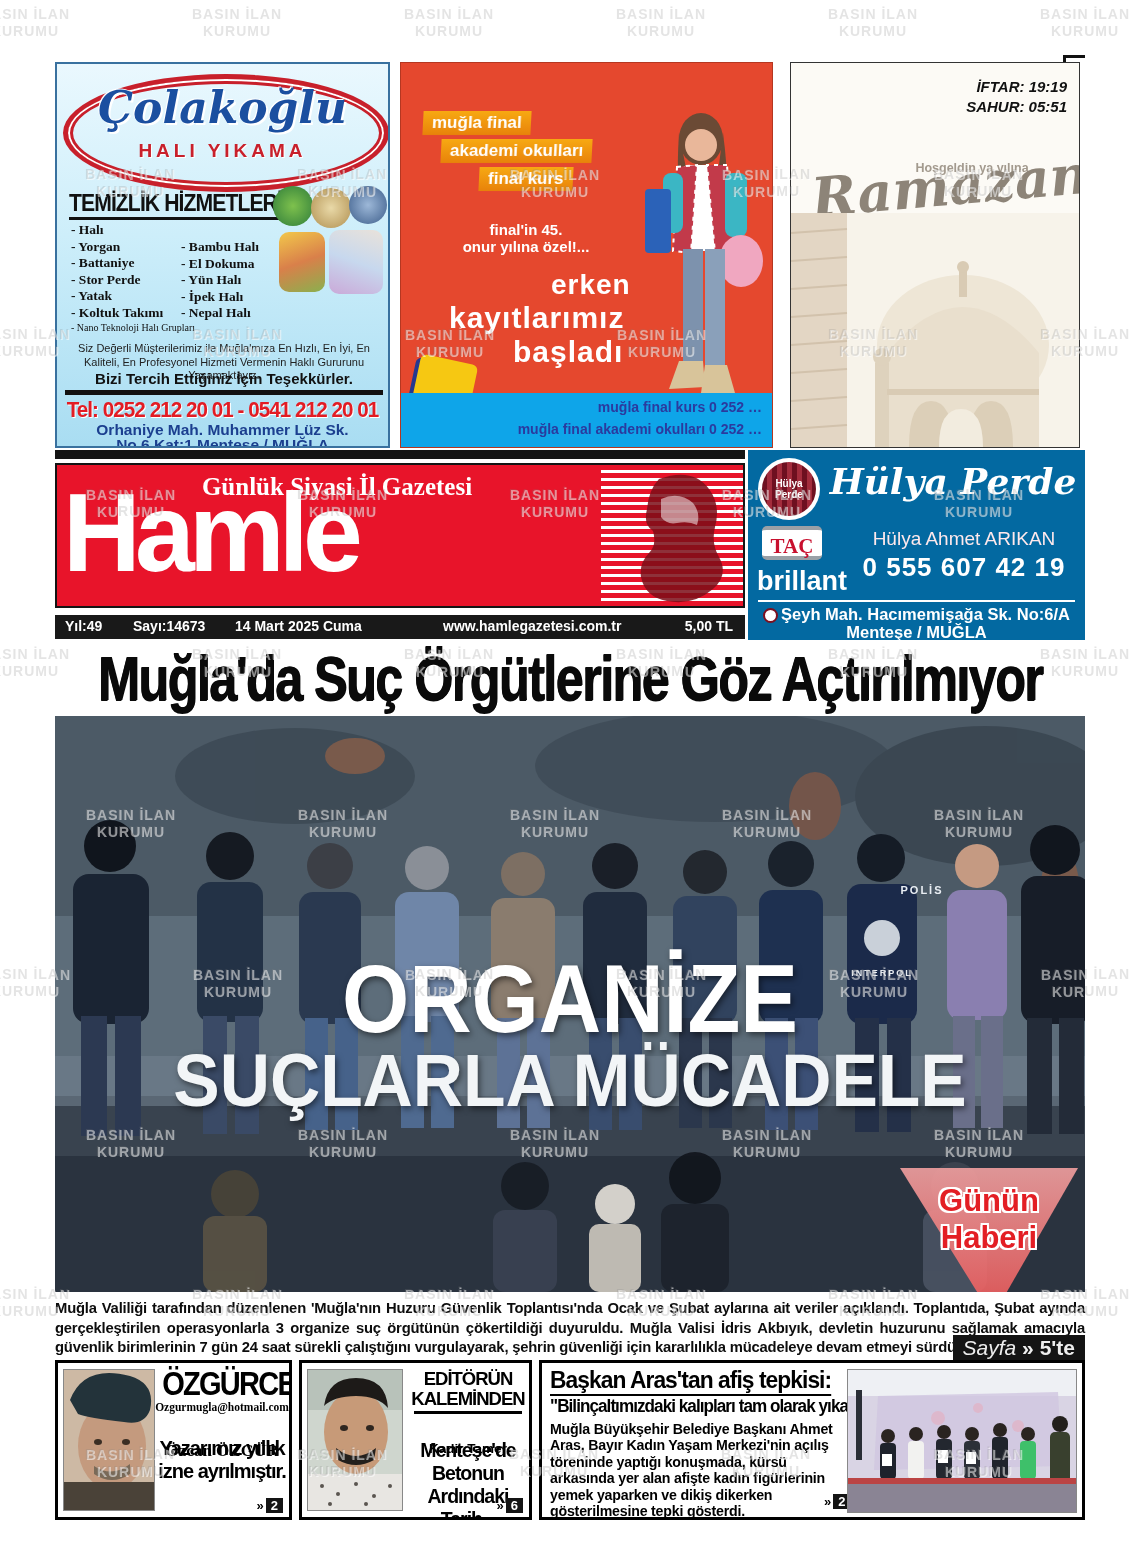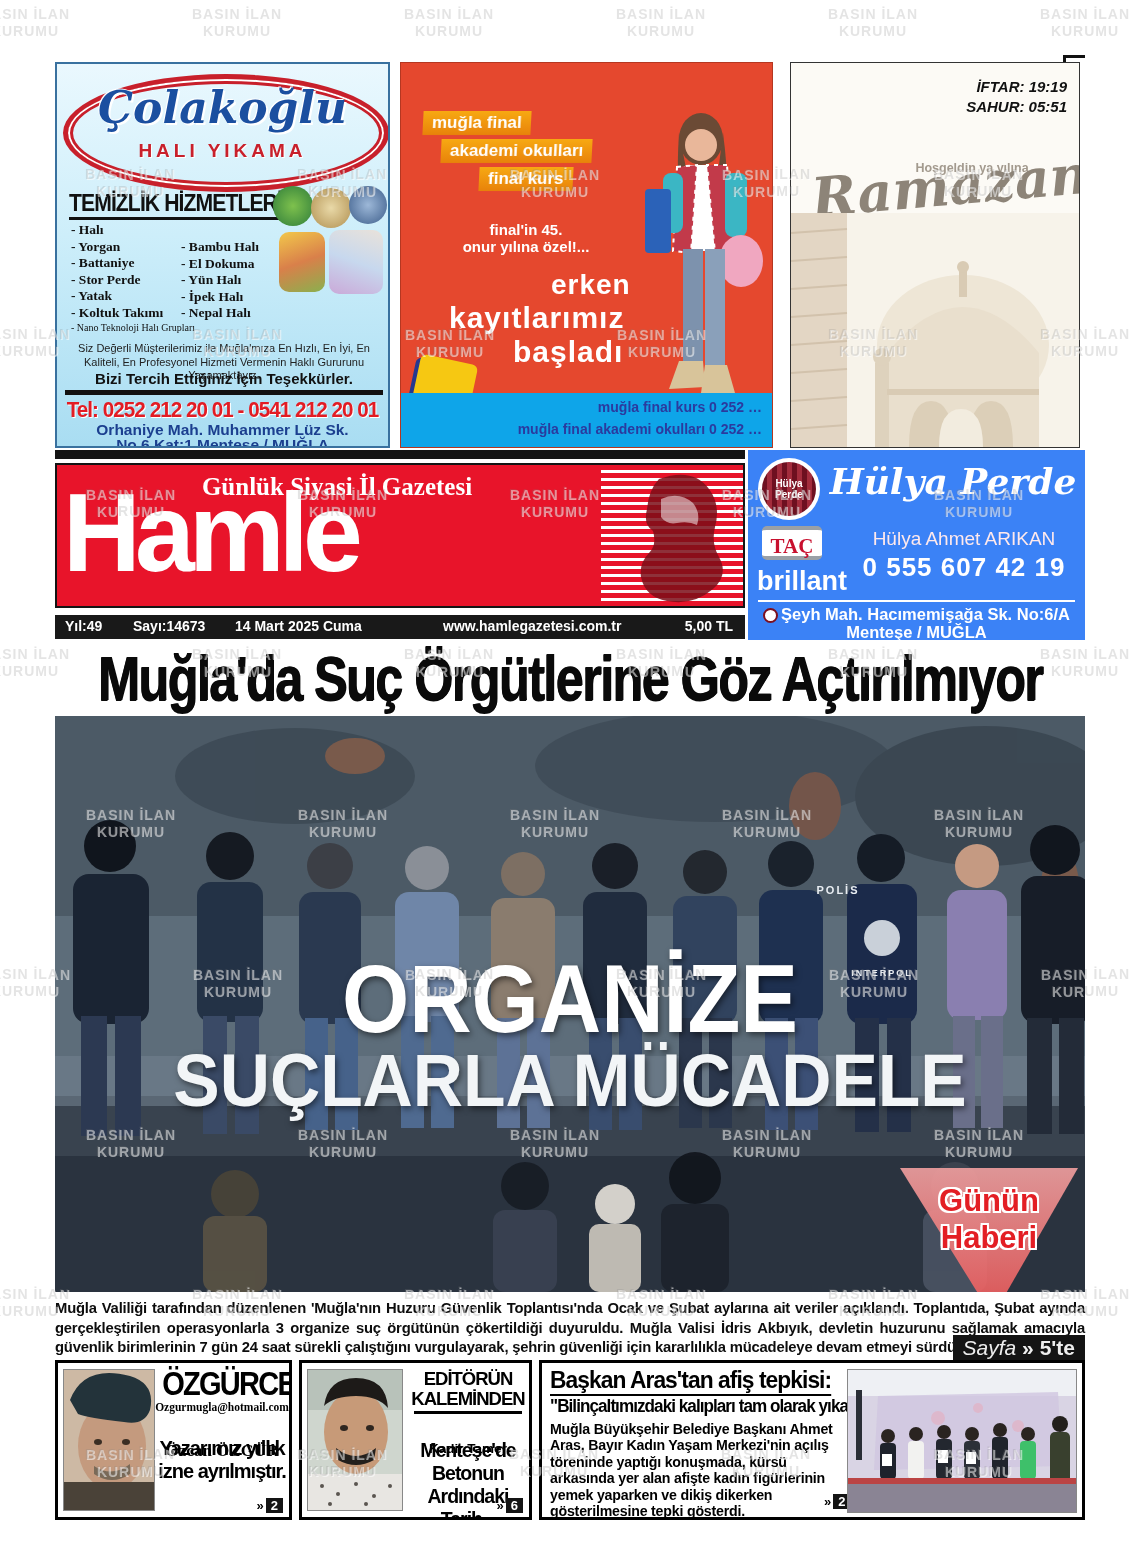--- a/index.html
+++ b/index.html
@@ -57,21 +57,21 @@
   .mastbox{left:55px;top:463px;width:690px;height:145px;background:#e8142a;border:2px solid #141414;box-sizing:border-box;overflow:hidden;}
   .mast-tagline{left:60px;top:8px;width:440px;text-align:center;font-family:"Liberation Serif",serif;
                 font-weight:bold;font-size:25px;color:#fff;}
   .mast-title{left:6px;top:14px;font-weight:bold;font-size:112px;line-height:108px;color:#fff;letter-spacing:-6px;transform:scaleX(.96);transform-origin:0 0;}
   .atapanel{right:0;top:0;width:142px;height:100%;
             background:repeating-linear-gradient(180deg,#e8142a 0px,#e8142a 5px,#ffffff 5px,#ffffff 8px);}
   
   .infobar{left:55px;top:615px;width:690px;height:24px;background:#191919;color:#fff;font-weight:bold;font-size:14px;}
   .infobar span{position:absolute;top:3px;}
   
-  .ad-hul{left:748px;top:450px;width:337px;height:190px;background:#3b82f6;overflow:hidden;}
+  .ad-hul{left:748px;top:450px;width:337px;height:190px;background:#0369a1;overflow:hidden;}
   .hul-circle{left:10px;top:8px;width:62px;height:62px;border-radius:50%;background:#fff;}
   .hul-circle-in{left:14px;top:12px;width:54px;height:54px;border-radius:50%;
                  background:repeating-linear-gradient(90deg,#6e1020 0 5px,#a32c3c 5px 10px);
                  color:#fff;font-weight:bold;font-size:10px;line-height:11px;text-align:center;padding-top:16px;box-sizing:border-box;}
   .hul-brand{left:80px;top:10px;width:250px;text-align:center;font-family:"DejaVu Serif",serif;font-style:italic;
              font-weight:bold;font-size:36px;color:#fff;}
   .hul-tac{left:14px;top:76px;width:60px;height:34px;background:#fff;border-radius:5px;border-top:4px solid #9aa0a6;border-bottom:4px solid #9aa0a6;
            color:#c8102e;font-family:"Liberation Serif",serif;font-weight:bold;font-size:21px;text-align:center;line-height:32px;box-sizing:border-box;}
   .hul-bril{left:6px;top:116px;width:96px;text-align:center;color:#fff;font-weight:bold;font-size:27px;letter-spacing:0px;}
   .hul-person{left:100px;top:78px;width:232px;text-align:center;color:#ffe9ec;font-size:19px;}
@@ -378,21 +378,21 @@
             <rect x="606" y="488" width="68" height="88" rx="12" fill="#1c222c"></rect>
           <circle cx="180" cy="478" r="24" fill="#4a4438"></circle>
             <rect x="148" y="500" width="64" height="76" rx="12" fill="#5a5344"></rect>
           <circle cx="900" cy="470" r="24" fill="#3d4450"></circle>
             <rect x="868" y="494" width="64" height="82" rx="12" fill="#4a5363"></rect>
         </g>
       </g>
     </svg>
     <div class="abs photo-title1">ORGANİZE</div>
     <div class="abs photo-title2">SUÇLARLA MÜCADELE</div>
-    <div class="abs jacket-label" style="left:748px;top:168px;width:70px;">POLİS</div>
+    <div class="abs jacket-label" style="left:832px;top:168px;width:70px;">POLİS</div>
     <div class="abs jacket-label" style="left:788px;top:252px;width:78px;font-size:9px;">INTERPOL</div>
     <div class="abs badge">
       <div class="badge-tri"></div>
       <div class="badge-text">
         <div>Günün</div>
         <div>Haberi</div>
       </div>
     </div>
   </section>
 

